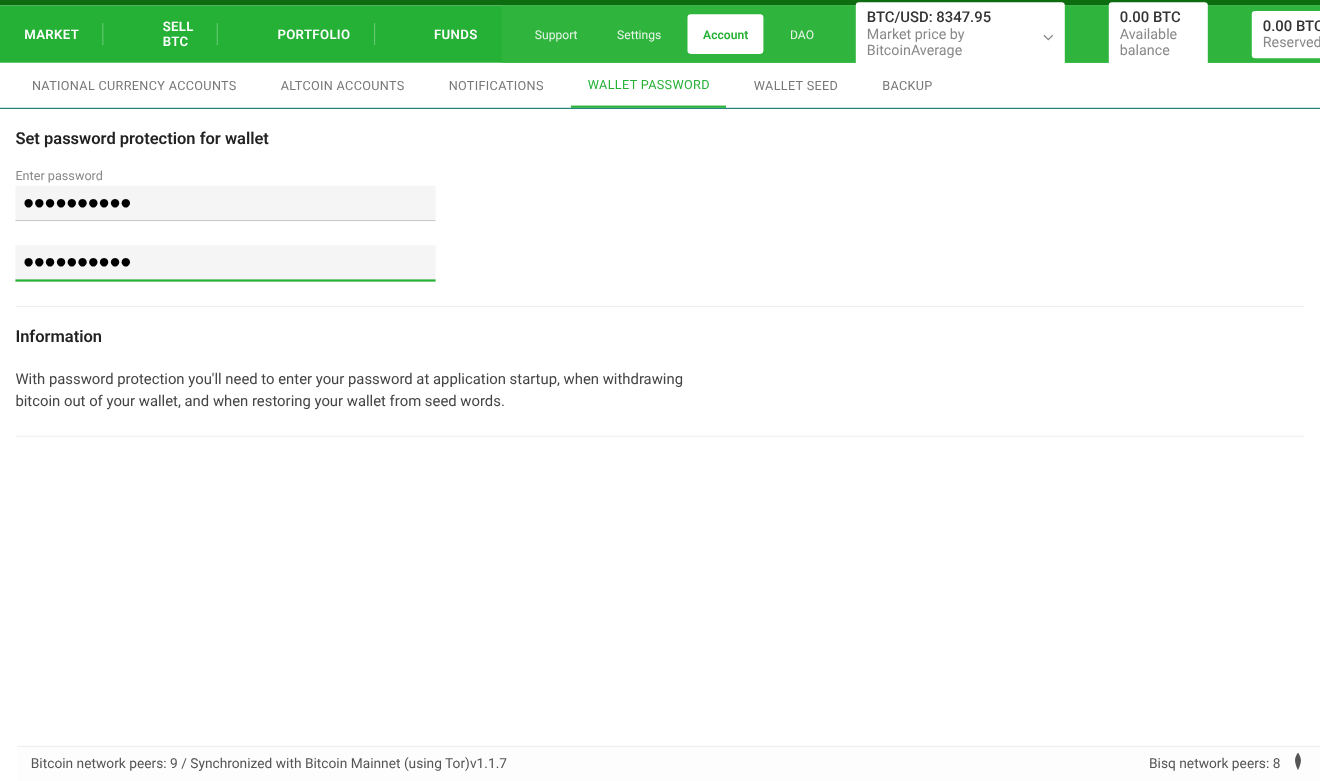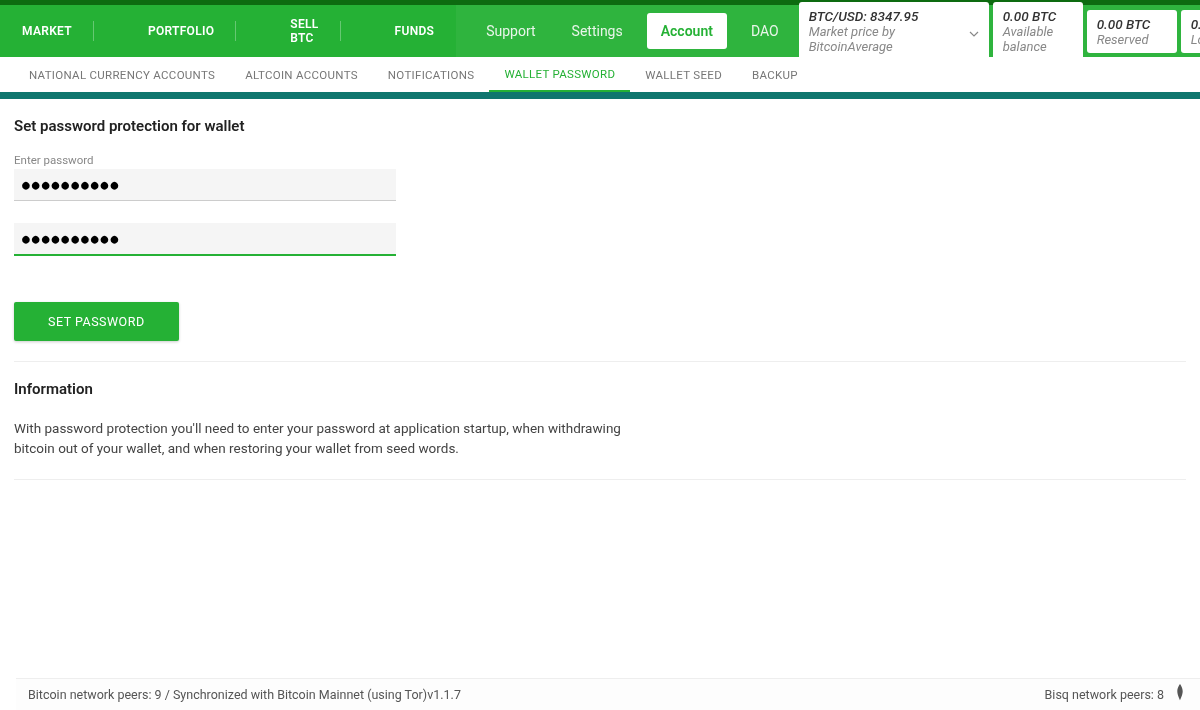--- a/index.html
+++ b/index.html
@@ -61,21 +61,21 @@
     .nav-right {
       display: flex;
       align-items: center;
       background: #2fb43e;
       flex: 1;
       padding-left: 12px;
     }
     
     .nav-right-item {
       color: #e8f5e9;
-      font-size: 14px;
+      font-size: 11px;
       font-weight: 400;
       padding: 0 18px;
       cursor: pointer;
       height: 100%;
       display: flex;
       align-items: center;
     }
     
     .nav-account-active {
       background: #fff;
@@ -92,26 +92,25 @@
       align-items: center;
       margin-left: auto;
       padding-right: 12px;
       gap: 0;
     }
     
     .price-box {
       background: #fff;
       border-radius: 3px;
       padding: 6px 10px;
-      margin: 0 2px;
+      margin: 0 20px;
       min-width: 90px;
       display: flex;
       flex-direction: column;
       justify-content: center;
-      font-style: italic;
     }
     
     .price-box.main {
       min-width: 190px;
       display:flex;
       flex-direction:row;
       align-items:center;
     }
     
     .price-box .pb-col{
@@ -131,23 +130,24 @@
     }
     
     .chevron {
       margin-left: auto;
       padding-left: 12px;
     }
     
     .sub-tabs {
       display: flex;
       padding: 0 14px;
-      border-bottom: 7px solid #0f766e;
+      border-bottom: 1px solid #0f766e;
       height: 42px;
       align-items: stretch;
+      gap: 10px;
     }
     
     .sub-tab {
       font-size: 11.5px;
       color: #777;
       letter-spacing: 0.3px;
       padding: 0 15px;
       display: flex;
       align-items: center;
       cursor: pointer;
@@ -271,22 +271,22 @@
     }
   </style>
 </head>
 <body>
 
 <div class="top-edge"></div>
 
 <div class="main-nav">
   <div class="nav-left">
     <div class="nav-item">MARKET</div>
+    <div class="nav-item">SELL BTC</div>
     <div class="nav-item">PORTFOLIO</div>
-    <div class="nav-item">SELL BTC</div>
     <div class="nav-item">FUNDS</div>
   </div>
   <div class="nav-right">
     <div class="nav-right-item">Support</div>
     <div class="nav-right-item">Settings</div>
     <div class="nav-right-item nav-account-active">Account</div>
     <div class="nav-right-item">DAO</div>
 
     <div class="price-panel">
       <div class="price-box main">
@@ -330,21 +330,20 @@
   
   <div class="field-group">
     <label class="field-label">Enter password</label>
     <input class="field-input" type="text" value="●●●●●●●●●●" style="">
   </div>
   
   <div class="field-group">
     <input class="field-input focused" type="text" value="●●●●●●●●●●" style="">
   </div>
   
-  <button class="set-btn">SET PASSWORD</button>
   
   <hr class="divider">
   
   <div class="info-title">Information</div>
   <div class="info-text">With password protection you'll need to enter your password at application startup, when withdrawing bitcoin out of your wallet, and when restoring your wallet from seed words.</div>
   
   <hr class="divider">
 </div>
 
 <div class="status-bar">

